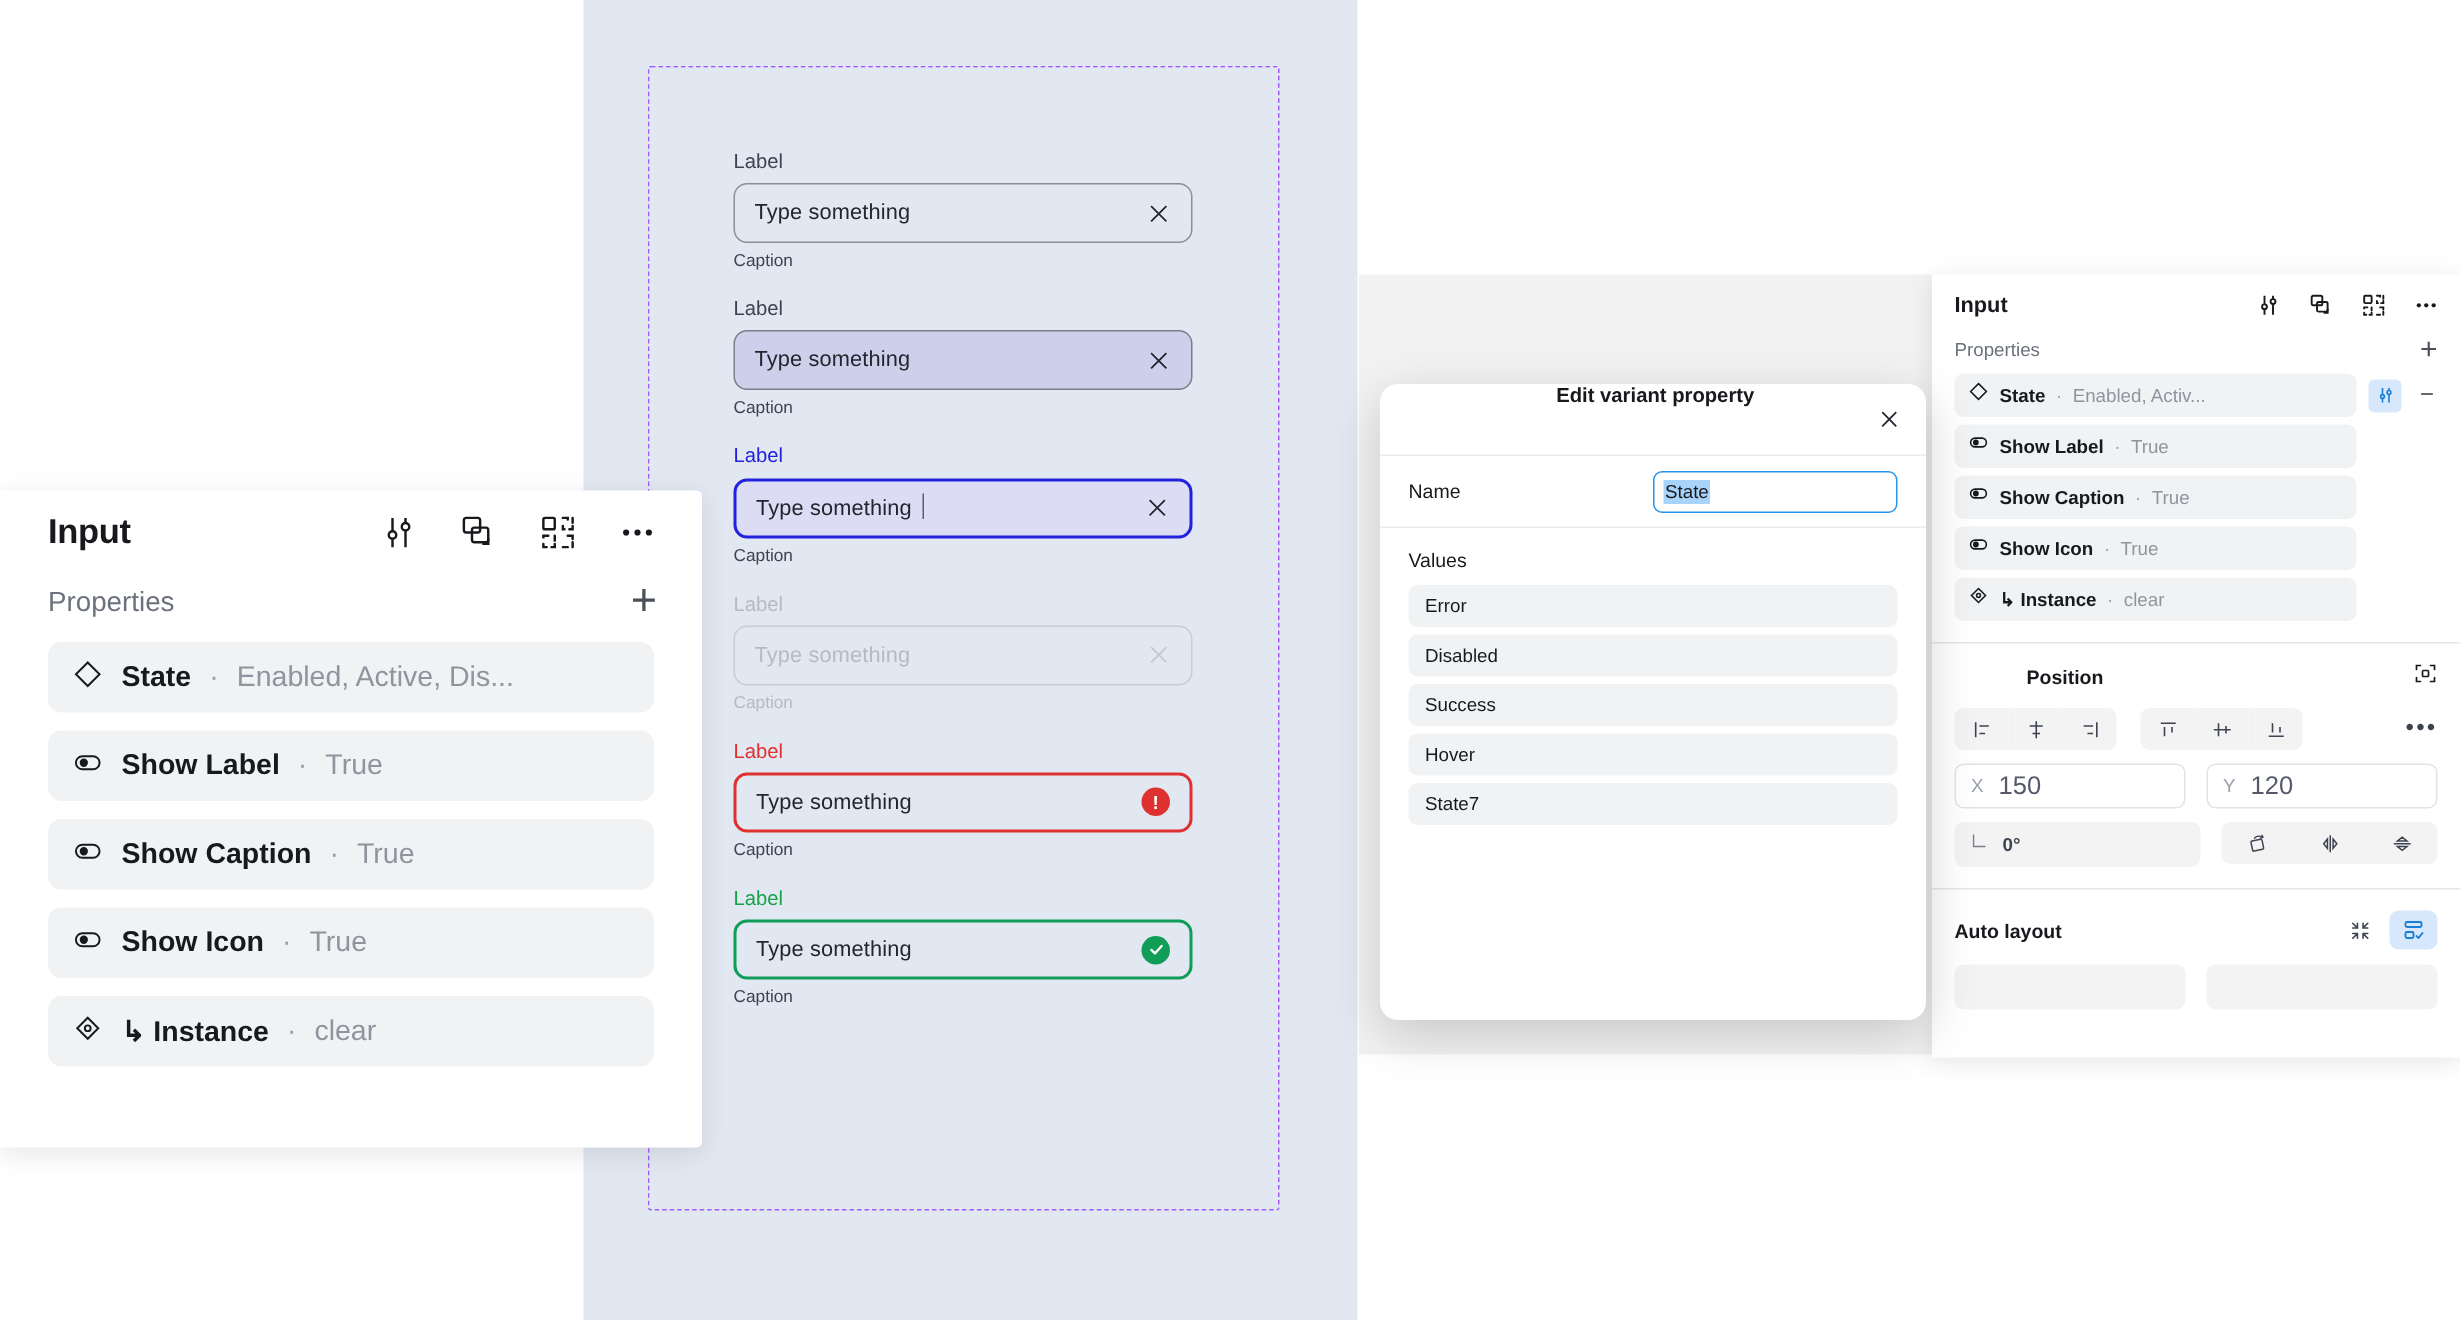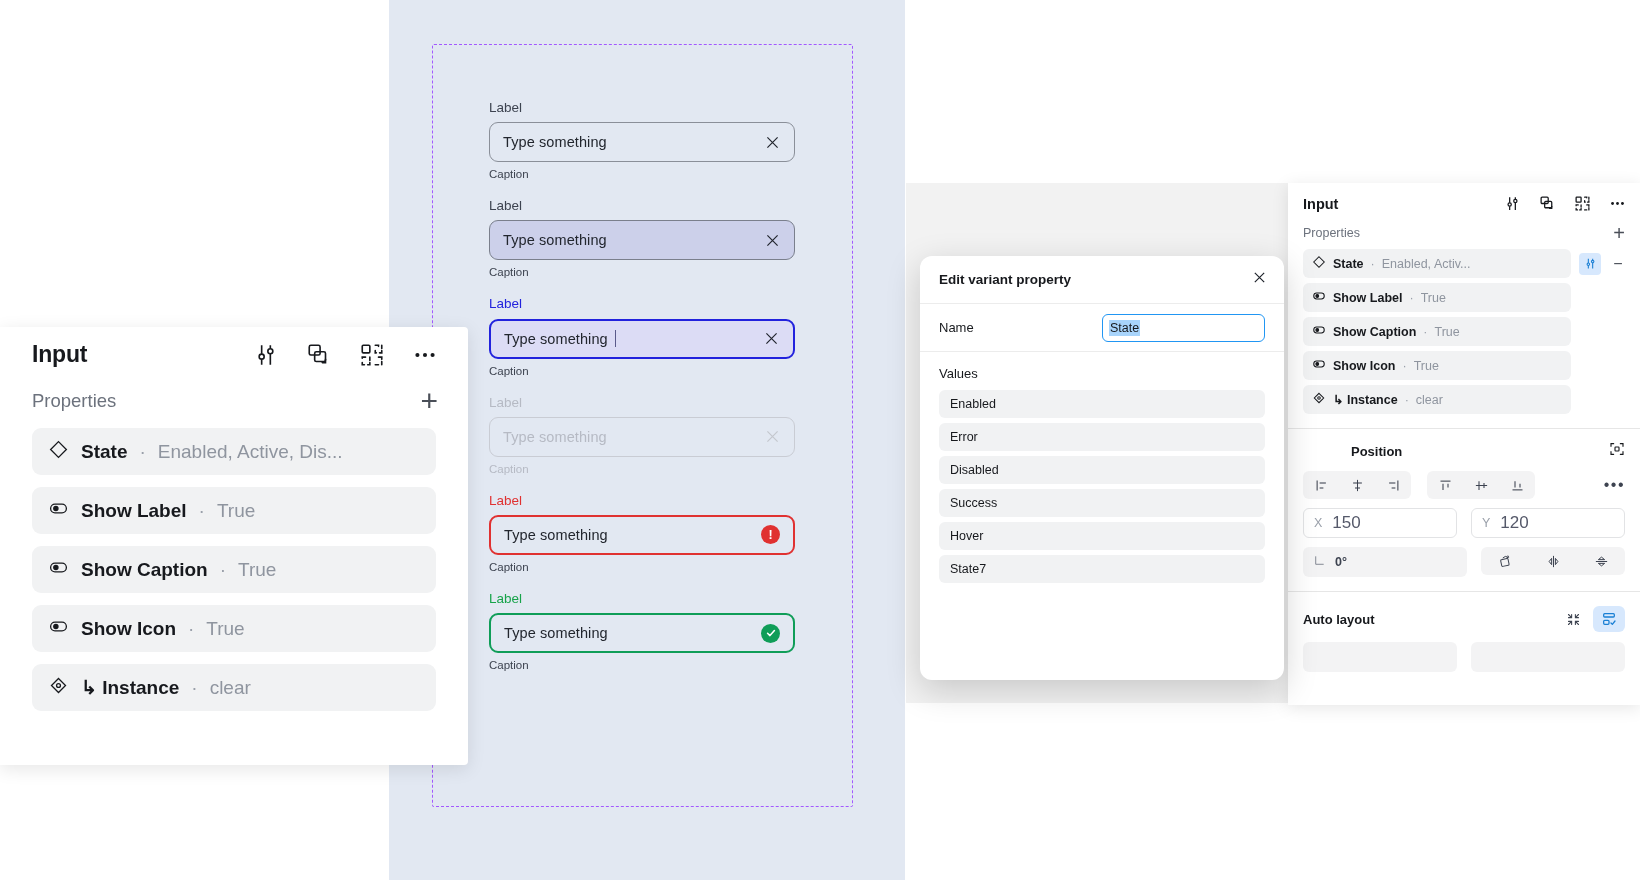--- a/index.html
+++ b/index.html
@@ -157,20 +157,21 @@
   }
   .modal {
     position: absolute; left: 920px; top: 256px; width: 364px; height: 424px;
     background: #fff; border-radius: 12px;
     box-shadow: 0 10px 34px rgba(0,0,0,.18);
     overflow: hidden;
   }
   .modal-head {
     height: 48px; display:flex; align-items:center; padding: 0 16px 0 19px;
     border-bottom: 1px solid #ececec;
+    flex-direction: column;
   }
   .modal-title { font-size: 13.5px; font-weight: 700; color: #17191d; }
   .modal-close { margin-left:auto; cursor:pointer; color:#222; }
   .modal-name-row {
     height: 48px; display:flex; align-items:center; padding: 0 19px;
     border-bottom: 1px solid #ececec;
   }
   .modal-name-lbl { font-size: 13px; color:#17191d; }
   .name-input {
     margin-left:auto; width: 163px; height: 28px;
@@ -662,23 +663,20 @@
     <div class="modal-name-row">
       <span class="modal-name-lbl">Name</span>
       <div class="name-input">
         <span class="name-input-val">State</span>
       </div>
     </div>
     <div class="modal-values">
       <div class="mv-title">Values</div>
       <div class="mv-list">
         <div class="mv-item">
-            <span class="mv-item-label">Enabled</span>
-          </div>
-        <div class="mv-item">
             <span class="mv-item-label">Error</span>
           </div>
         <div class="mv-item">
             <span class="mv-item-label">Disabled</span>
           </div>
         <div class="mv-item">
             <span class="mv-item-label">Success</span>
           </div>
         <div class="mv-item">
             <span class="mv-item-label">Hover</span>

